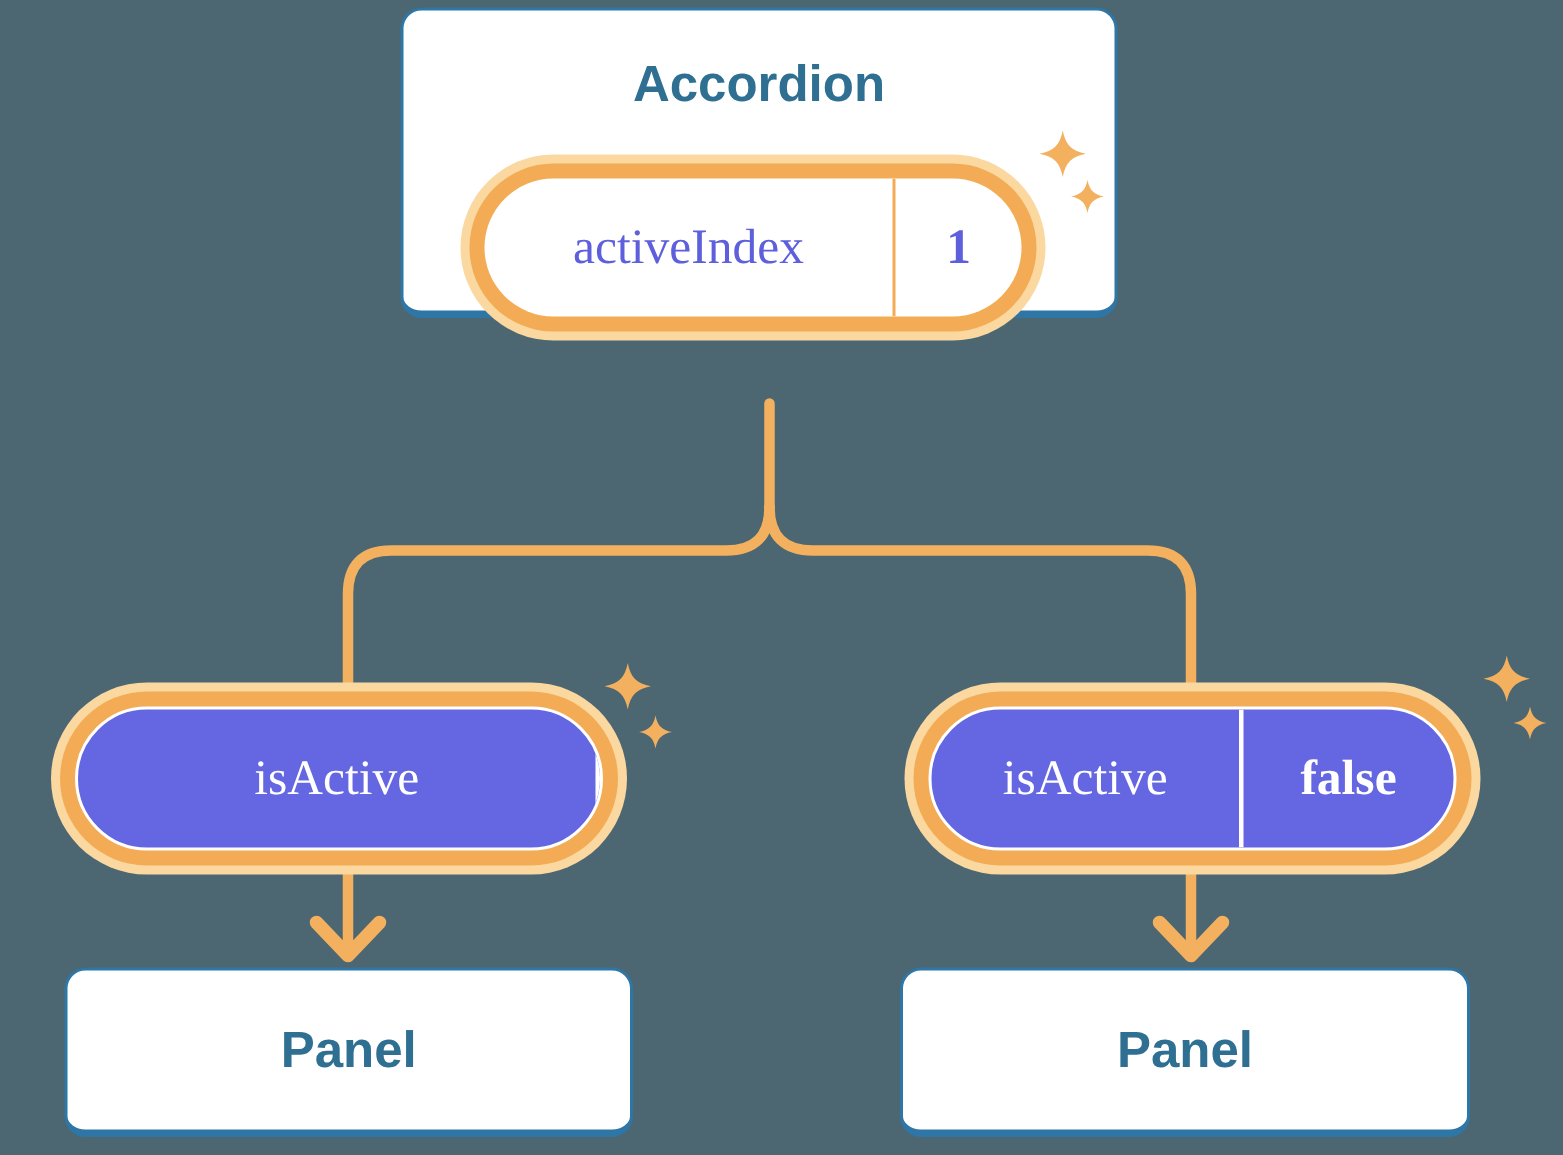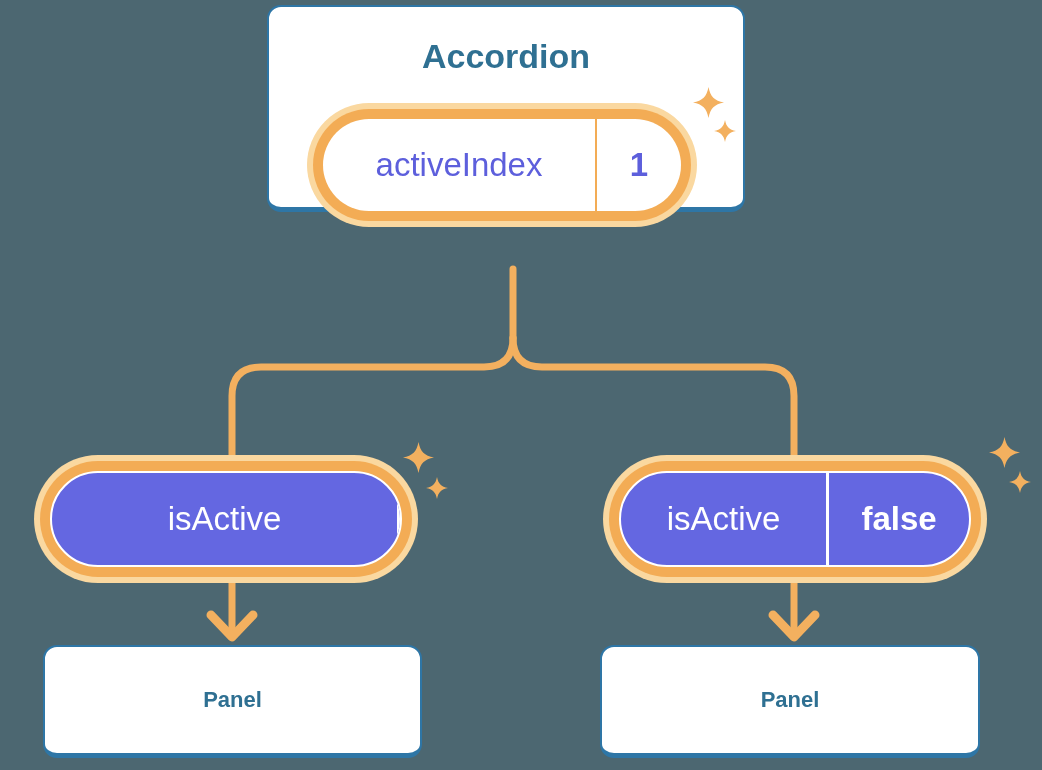--- a/index.html
+++ b/index.html
@@ -67,21 +67,21 @@
     color:var(--heading-text);
   }
   .panel-card{
     display:flex;
     align-items:center;
     justify-content:center;
   }
   .panel-card.left{left:43px;top:645px;width:379px;height:113px;}
   .panel-card.right{left:600px;top:645px;width:380px;height:113px;}
   .panel-title{
-    font-size:22px;
+    font-size:34px;
     font-weight:600;
     color:var(--heading-text);
   }
   .pill-halo{
     position:absolute;
     background:var(--ring-halo);
     border-radius:999px;
     padding:6px;
     box-sizing:border-box;
     z-index:2;
@@ -91,20 +91,21 @@
     width:390px;height:124px;
   }
   .prop-pill.left{left:34px;top:455px;width:384px;height:128px;}
   .prop-pill.right{left:603px;top:455px;width:384px;height:128px;}
   .pill-ring{
     background:var(--ring-orange);
     border-radius:999px;
     padding:10px;
     height:100%;
     box-sizing:border-box;
+    font-family:Liberation Serif, serif;
   }
   .pill-core{
     height:100%;
     border-radius:999px;
     display:flex;
     align-items:stretch;
     overflow:hidden;
     box-sizing:border-box;
   }
   .core-white{background:#FFFFFF;}

